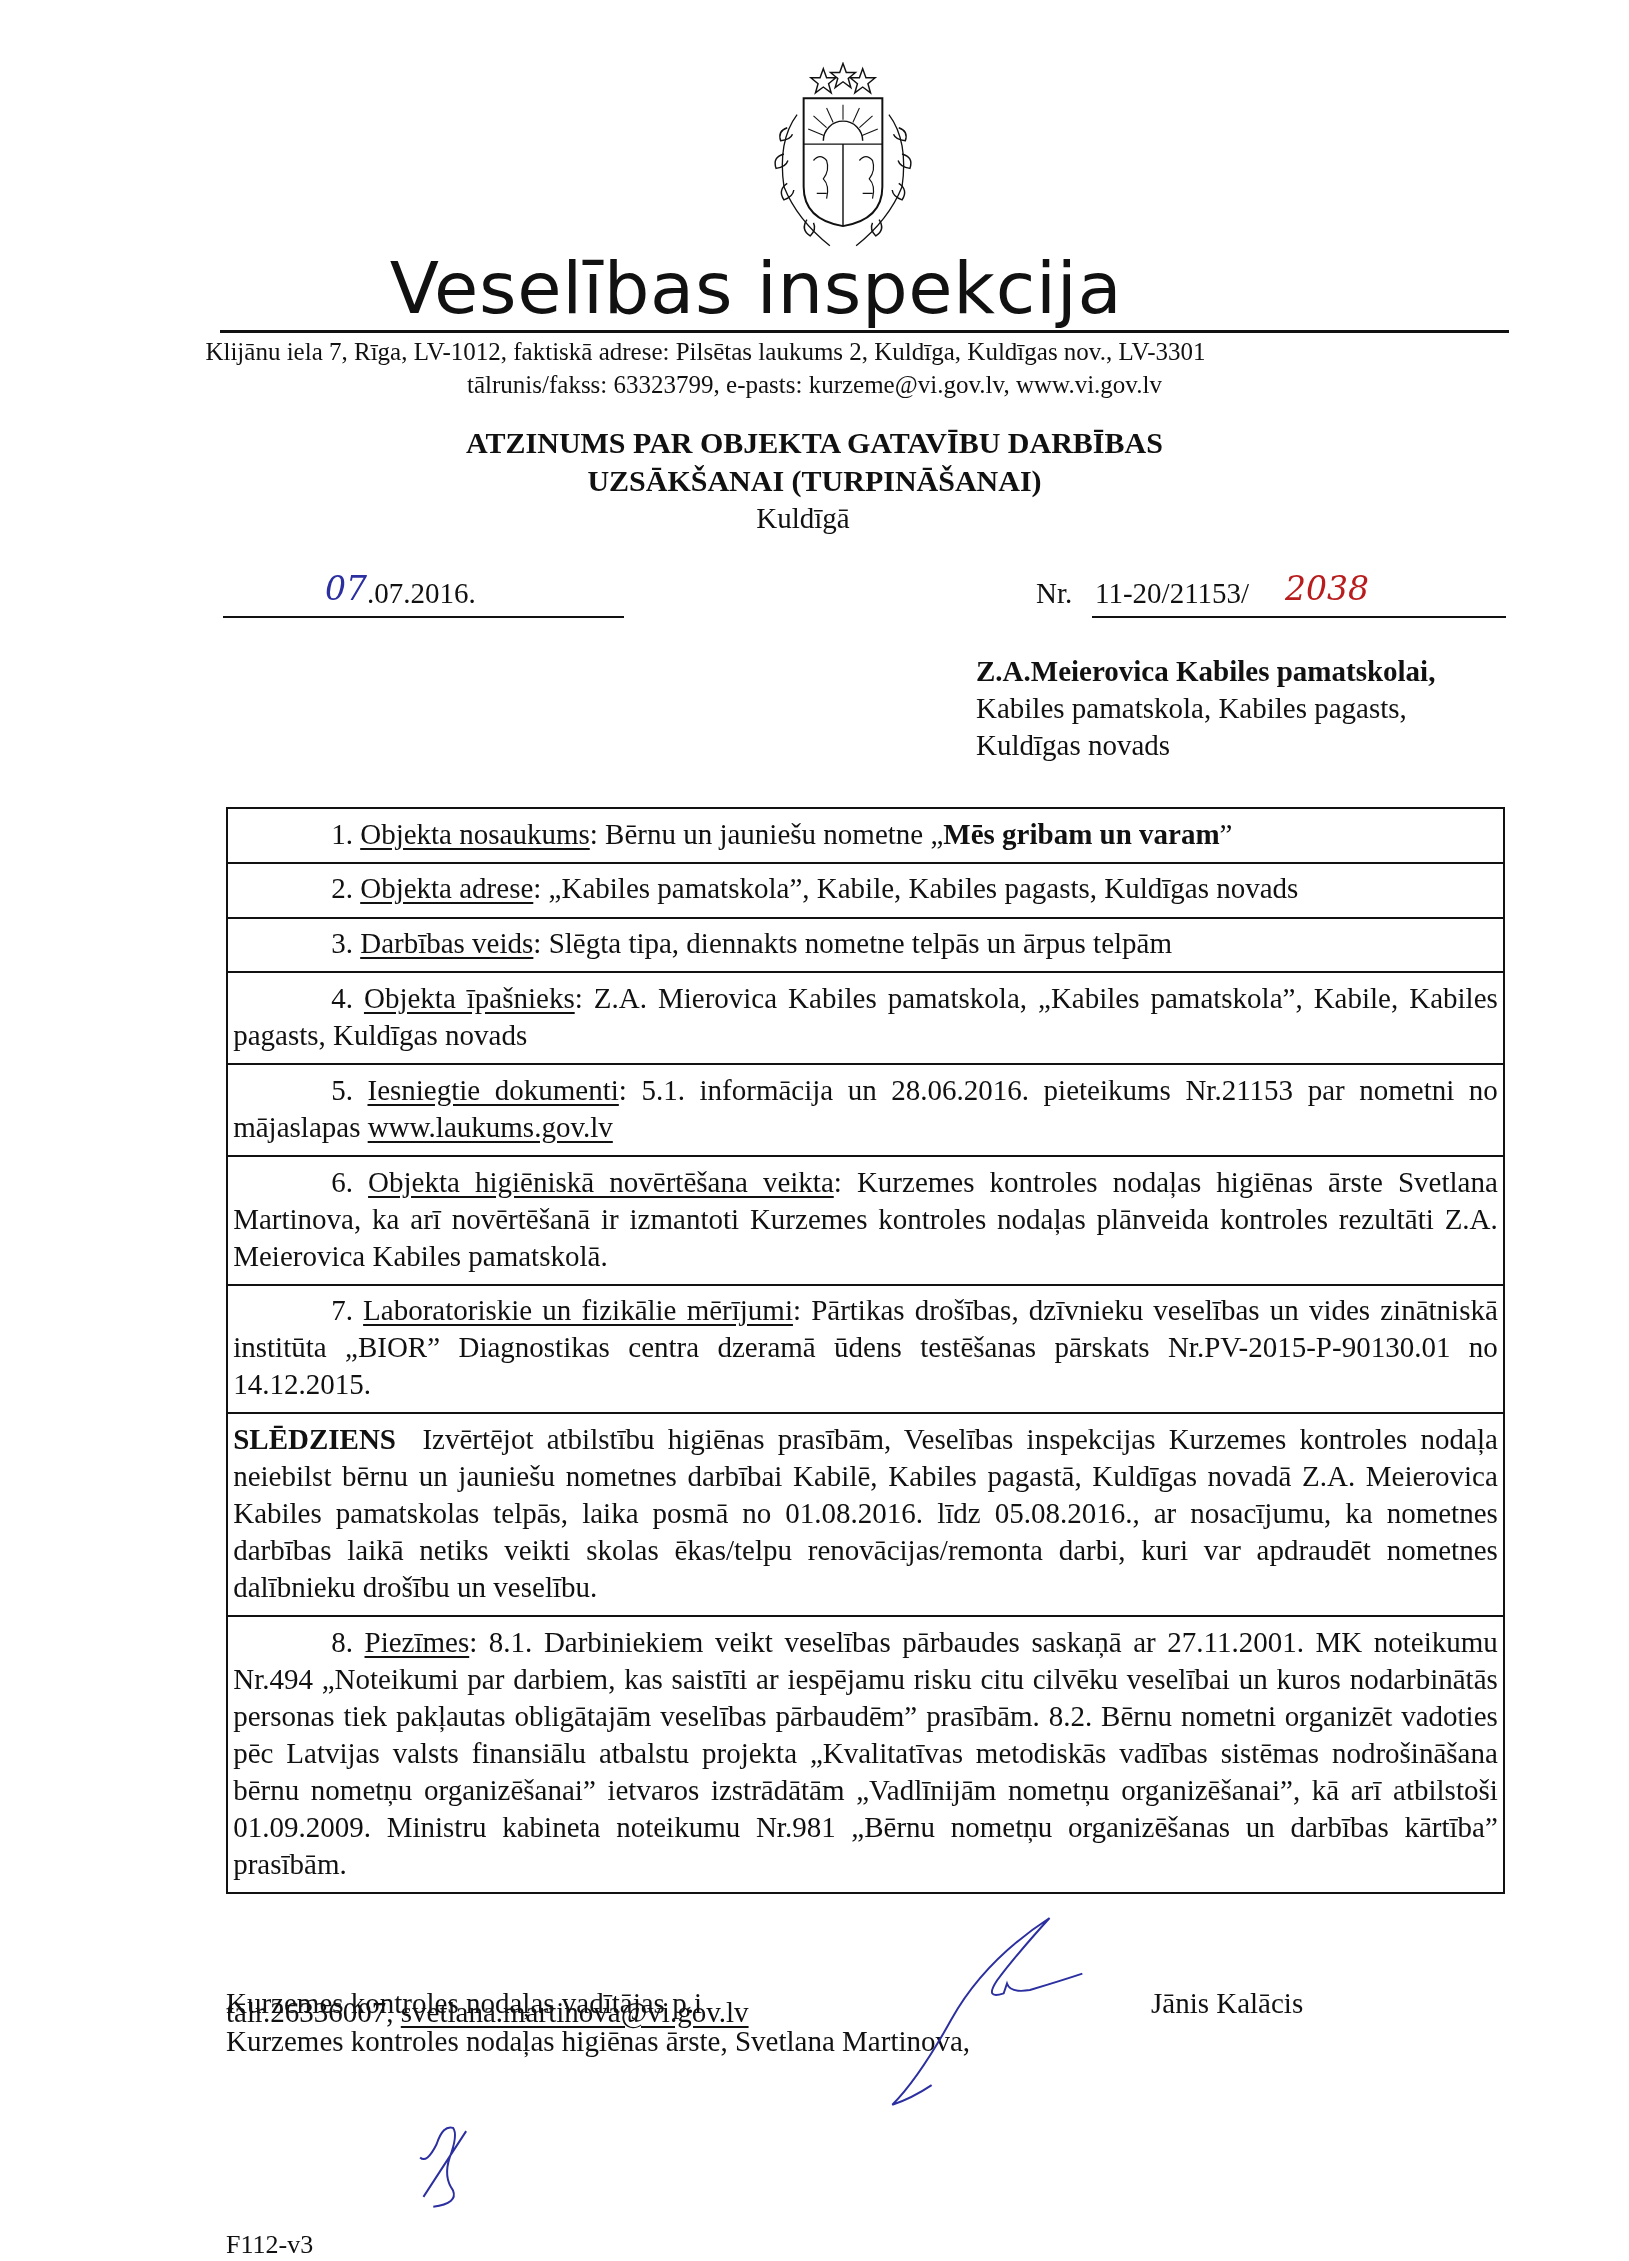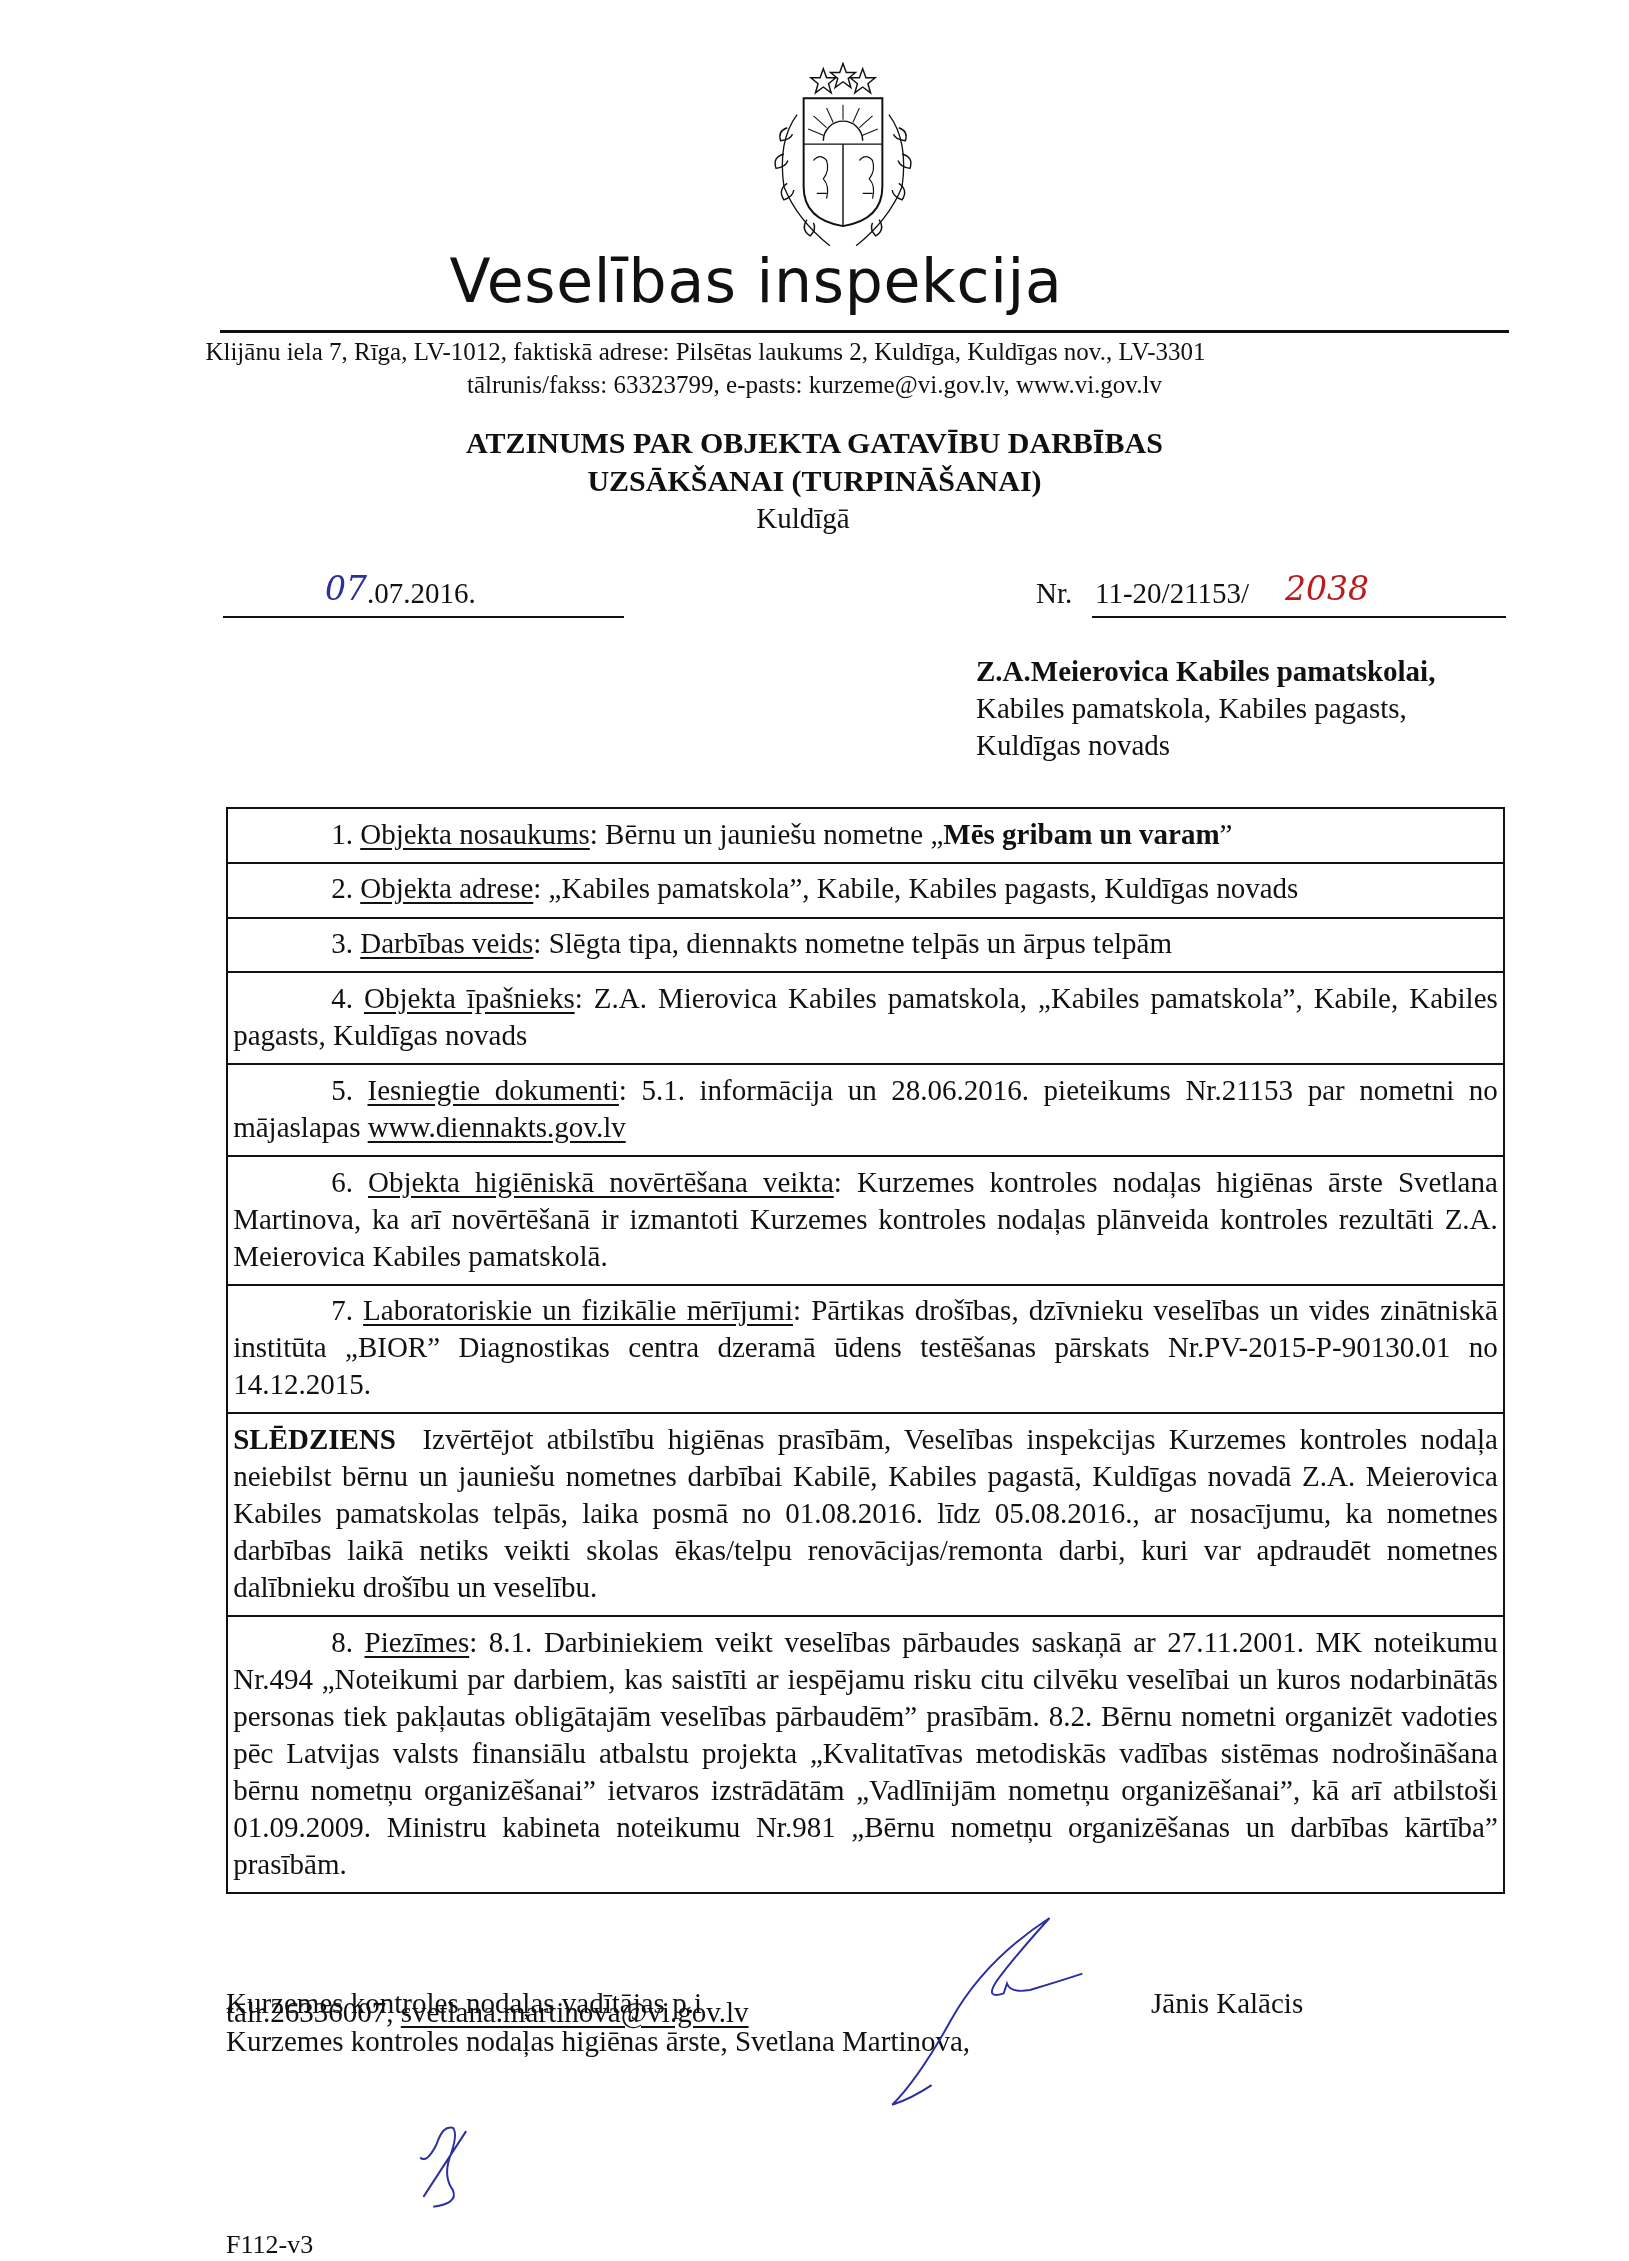--- a/index.html
+++ b/index.html
@@ -6,21 +6,21 @@
   body {
     width: 1629px; height: 2261px; position: relative; overflow: hidden;
     background: #ffffff; color: #111;
     font-family: "Liberation Serif", "DejaVu Serif", serif;
   }
   .abs { position: absolute; }
   .sans { font-family: "DejaVu Sans", "Liberation Sans", sans-serif; }
 
   
   #coat { left: 761px; top: 62px; width: 164px; height: 197px; }
-  #org-name { left: 0; width: 1512px; top: 246px; text-align: center; font-size: 60px; letter-spacing: 0.7px; color:#111; }
+  #org-name { left: 0; width: 1512px; top: 246px; text-align: center; font-size: 72px; letter-spacing: 0.7px; color:#111; }
   #header-rule { left: 220px; top: 330px; width: 1289px; height: 2.6px; background: #111; }
   #addr1 { left: 0; width: 1411px; top: 338px; text-align: center; font-size: 25px; }
   #addr2 { left: 0; width: 1629px; top: 371px; text-align: center; font-size: 25px; }
 
   
   .title { left: 0; width: 1629px; text-align: center; font-weight: bold; font-size: 30px; }
   #title1 { top: 426px; }
   #title2 { top: 464px; }
   #place { left: 0; width: 1606px; text-align: center; top: 502px; font-size: 29px; }
   #date-line { left: 223px; top: 616px; width: 401px; height: 2px; background: #111; }
@@ -117,21 +117,21 @@
   <div class="row">
     <span class="indent"></span><span>2.</span> <span class="lbl">Objekta adrese</span><span>: „Kabiles pamatskola”, Kabile, Kabiles pagasts, Kuldīgas novads</span>
   </div>
   <div class="row">
     <span class="indent"></span><span>3.</span> <span class="lbl">Darbības veids</span><span>: Slēgta tipa, diennakts nometne telpās un ārpus telpām</span>
   </div>
   <div class="row">
     <span class="indent"></span><span>4.</span> <span class="lbl">Objekta īpašnieks</span><span>: Z.A. Mierovica Kabiles pamatskola, „Kabiles pamatskola”, Kabile, Kabiles pagasts, Kuldīgas novads</span>
   </div>
   <div class="row">
-    <span class="indent"></span><span>5.</span> <span class="lbl">Iesniegtie dokumenti</span><span>: 5.1. informācija un 28.06.2016. pieteikums Nr.21153 par nometni no mājaslapas </span><span class="link">www.diennakts.gov.lv</span>
+    <span class="indent"></span><span>5.</span> <span class="lbl">Iesniegtie dokumenti</span><span>: 5.1. informācija un 28.06.2016. pieteikums Nr.21153 par nometni no mājaslapas </span><span class="link">www.laukums.gov.lv</span>
   </div>
   <div class="row">
     <span class="indent"></span><span>6.</span> <span class="lbl">Objekta higiēniskā novērtēšana veikta</span><span>: Kurzemes kontroles nodaļas higiēnas ārste Svetlana Martinova, ka arī novērtēšanā ir izmantoti Kurzemes kontroles nodaļas plānveida kontroles rezultāti Z.A. Meierovica Kabiles pamatskolā.</span>
   </div>
   <div class="row">
     <span class="indent"></span><span>7.</span> <span class="lbl">Laboratoriskie un fizikālie mērījumi</span><span>: Pārtikas drošības, dzīvnieku veselības un vides zinātniskā institūta „BIOR” Diagnostikas centra dzeramā ūdens testēšanas pārskats Nr.PV-2015-P-90130.01 no 14.12.2015.</span>
   </div>
   <div class="row">
     <span class="bold">SLĒDZIENS</span><span style="white-space:pre-wrap">  Izvērtējot atbilstību higiēnas prasībām, Veselības inspekcijas Kurzemes kontroles nodaļa neiebilst bērnu un jauniešu nometnes darbībai Kabilē, Kabiles pagastā, Kuldīgas novadā Z.A. Meierovica Kabiles pamatskolas telpās, laika posmā no 01.08.2016. līdz 05.08.2016., ar nosacījumu, ka nometnes darbības laikā netiks veikti skolas ēkas/telpu renovācijas/remonta darbi, kuri var apdraudēt nometnes dalībnieku drošību un veselību.</span>
   </div>

